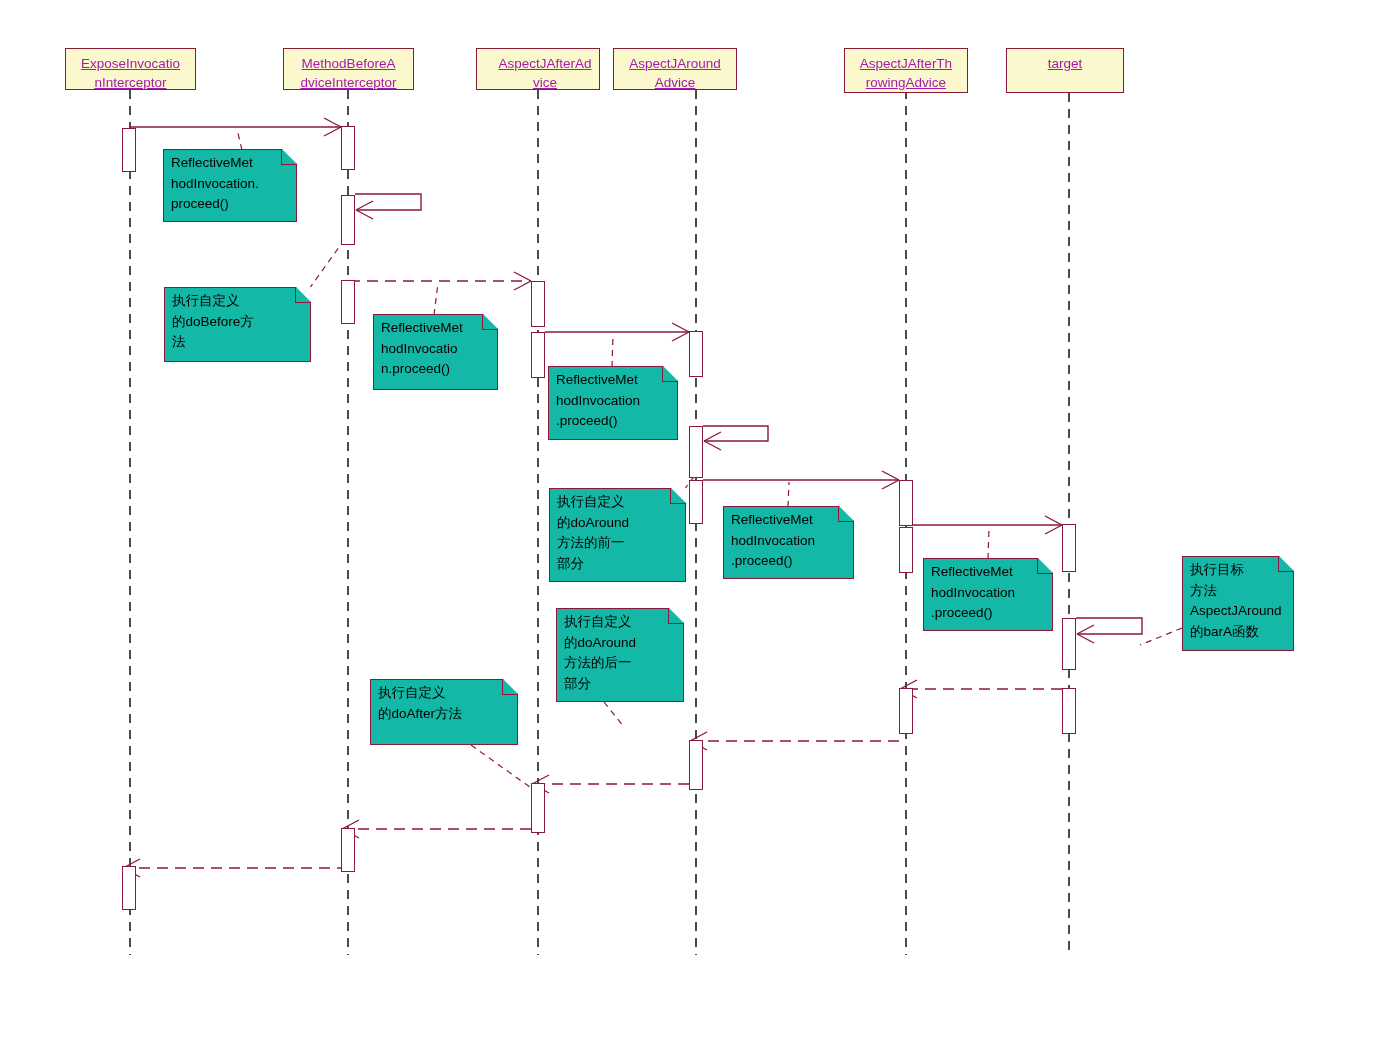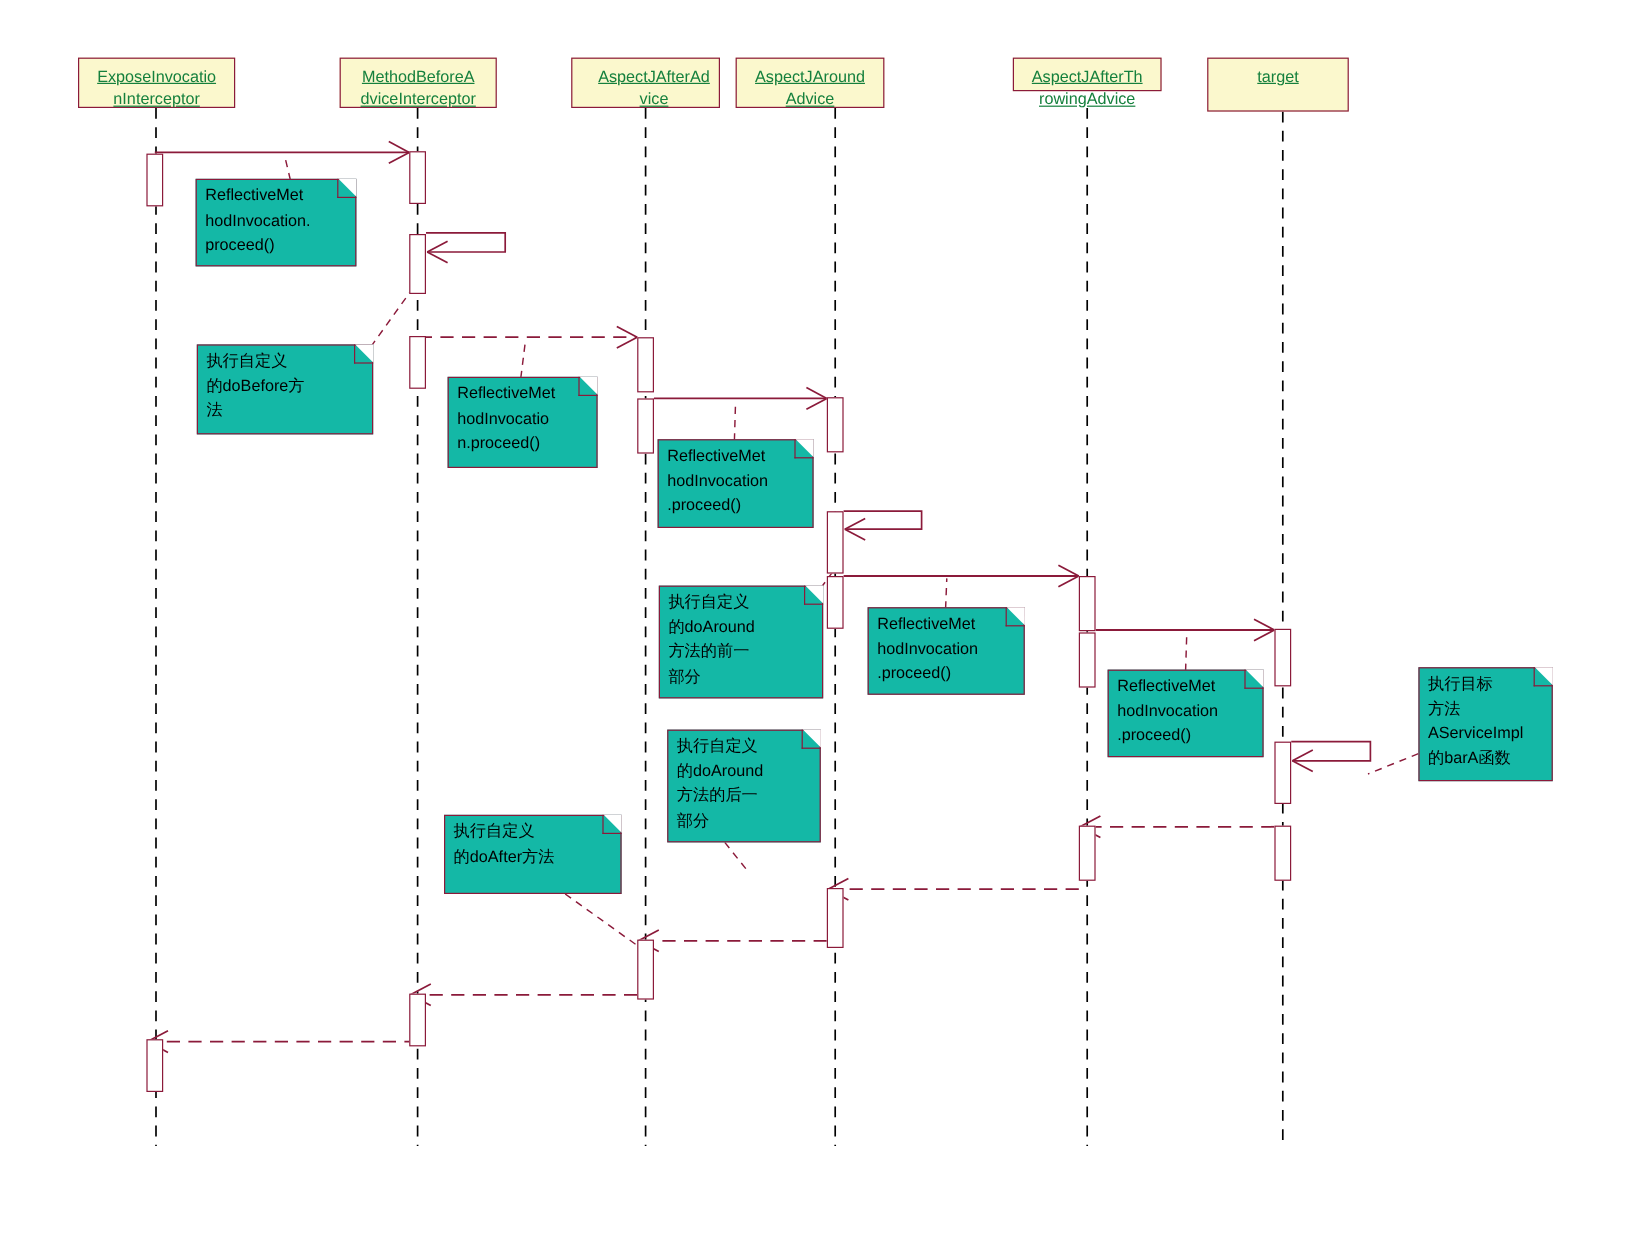--- a/index.html
+++ b/index.html
@@ -21,21 +21,21 @@
     width: 1375px;
     height: 1037px;
   }
   .lifeline-box {
     position: absolute;
     background: #fbf8cd;
     border: 1.5px solid #8b1a3a;
     box-sizing: border-box;
     text-align: center;
     font-size: 13.5px;
-    color: #15803d;
+    color: #a21caf;
     line-height: 19px;
     padding-top: 5px;
   }
   .lifeline-box .ln {
     display: inline-block;
     text-decoration: underline;
     white-space: nowrap;
   }
   .note {
     position: absolute;
@@ -150,21 +150,21 @@
       <line x1="1182" y1="628" x2="1140" y2="645" stroke="#8b1a3a" stroke-width="1.2" stroke-dasharray="6,5"></line>
       <line x1="604" y1="702" x2="624" y2="727" stroke="#8b1a3a" stroke-width="1.2" stroke-dasharray="6,5"></line>
       <line x1="471" y1="745" x2="534" y2="790" stroke="#8b1a3a" stroke-width="1.2" stroke-dasharray="6,5"></line>
     </svg>
 
   <div id="boxes">
       <div class="lifeline-box" style="left: 65px; top: 48px; width: 131px; height: 42px;"><span class="ln">ExposeInvocatio</span><br><span class="ln">nInterceptor</span></div>
       <div class="lifeline-box" style="left: 283px; top: 48px; width: 131px; height: 42px;"><span class="ln">MethodBeforeA</span><br><span class="ln">dviceInterceptor</span></div>
       <div class="lifeline-box" style="left: 476px; top: 48px; width: 124px; height: 42px; padding-left: 14px;"><span class="ln">AspectJAfterAd</span><br><span class="ln">vice</span></div>
       <div class="lifeline-box" style="left: 613px; top: 48px; width: 124px; height: 42px;"><span class="ln">AspectJAround</span><br><span class="ln">Advice</span></div>
-      <div class="lifeline-box" style="left: 844px; top: 48px; width: 124px; height: 28px;"><span class="ln">AspectJAfterTh</span><br><span class="ln">rowingAdvice</span></div>
+      <div class="lifeline-box" style="left: 844px; top: 48px; width: 124px; height: 45px;"><span class="ln">AspectJAfterTh</span><br><span class="ln">rowingAdvice</span></div>
       <div class="lifeline-box" style="left: 1006px; top: 48px; width: 118px; height: 45px;"><span class="ln">target</span></div>
     </div>
   <div id="bars">
       <div class="actbar" style="left: 122px; top: 128px; width: 14px; height: 44px;"></div>
       <div class="actbar" style="left: 341px; top: 126px; width: 14px; height: 44px;"></div>
       <div class="actbar" style="left: 341px; top: 195px; width: 14px; height: 50px;"></div>
       <div class="actbar" style="left: 341px; top: 280px; width: 14px; height: 44px;"></div>
       <div class="actbar" style="left: 531px; top: 281px; width: 14px; height: 46px;"></div>
       <div class="actbar" style="left: 531px; top: 332px; width: 14px; height: 46px;"></div>
       <div class="actbar" style="left: 689px; top: 331px; width: 14px; height: 46px;"></div>
@@ -199,21 +199,21 @@
 方法的前一
 部分</div><span class="foldtri"></span><span style="position: absolute; top: -1px; right: -1px; width: 16px; height: 16px; border-left: 1.3px solid rgb(139, 26, 58); border-bottom: 1.3px solid rgb(139, 26, 58); box-sizing: border-box; pointer-events: none;"></span></div>
       <div class="note" style="left: 723px; top: 506px; width: 131px; height: 73px;"><div>ReflectiveMet
 hodInvocation
 .proceed()</div><span class="foldtri"></span><span style="position: absolute; top: -1px; right: -1px; width: 16px; height: 16px; border-left: 1.3px solid rgb(139, 26, 58); border-bottom: 1.3px solid rgb(139, 26, 58); box-sizing: border-box; pointer-events: none;"></span></div>
       <div class="note" style="left: 923px; top: 558px; width: 130px; height: 73px;"><div>ReflectiveMet
 hodInvocation
 .proceed()</div><span class="foldtri"></span><span style="position: absolute; top: -1px; right: -1px; width: 16px; height: 16px; border-left: 1.3px solid rgb(139, 26, 58); border-bottom: 1.3px solid rgb(139, 26, 58); box-sizing: border-box; pointer-events: none;"></span></div>
       <div class="note" style="left: 1182px; top: 556px; width: 112px; height: 95px;"><div>执行目标
 方法
-AServiceImpl
+AspectJAround
 的barA函数</div><span class="foldtri"></span><span style="position: absolute; top: -1px; right: -1px; width: 16px; height: 16px; border-left: 1.3px solid rgb(139, 26, 58); border-bottom: 1.3px solid rgb(139, 26, 58); box-sizing: border-box; pointer-events: none;"></span></div>
       <div class="note" style="left: 556px; top: 608px; width: 128px; height: 94px;"><div>执行自定义
 的doAround
 方法的后一
 部分</div><span class="foldtri"></span><span style="position: absolute; top: -1px; right: -1px; width: 16px; height: 16px; border-left: 1.3px solid rgb(139, 26, 58); border-bottom: 1.3px solid rgb(139, 26, 58); box-sizing: border-box; pointer-events: none;"></span></div>
       <div class="note" style="left: 370px; top: 679px; width: 148px; height: 66px;"><div>执行自定义
 的doAfter方法</div><span class="foldtri"></span><span style="position: absolute; top: -1px; right: -1px; width: 16px; height: 16px; border-left: 1.3px solid rgb(139, 26, 58); border-bottom: 1.3px solid rgb(139, 26, 58); box-sizing: border-box; pointer-events: none;"></span></div>
     </div>
 
 </div>

